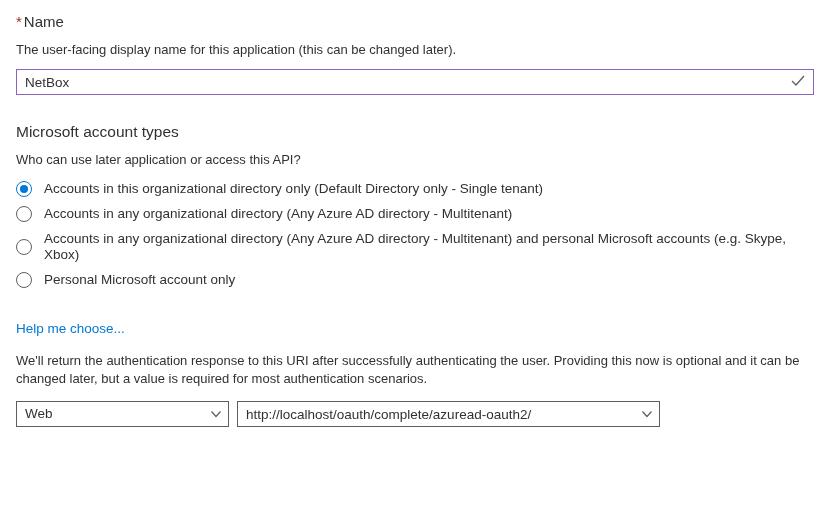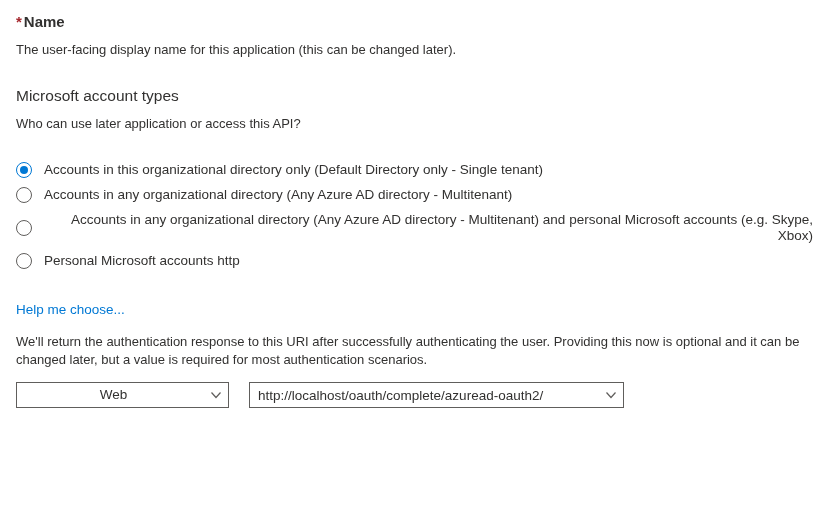--- a/index.html
+++ b/index.html
@@ -18,21 +18,20 @@
   .page {
     padding: 8px 16px 0 16px;
     box-sizing: border-box;
     width: 829px;
   }
   .field-label {
     font-size: 15px;
     color: #323130;
     margin: 4px 0 0 0;
     line-height: 20px;
-    font-weight: bold;
   }
   .req-star {
     color: #a4262c;
     margin-right: 2px;
   }
   .help-text {
     font-size: 13px;
     color: #323130;
     line-height: 18px;
     margin: 9px 0 0 0;
@@ -66,22 +65,21 @@
   }
   .check-affordance svg { display:block; }
 
   .section-title {
     font-size: 15.5px;
     color: #323130;
     margin: 27px 0 0 0;
     line-height: 20px;
   }
   .radio-group {
-    margin-top: 29px;
-    text-align: right;
+    margin-top: 12px;
   }
   .radio-row {
     display: flex;
     align-items: center;
     margin-bottom: 9px;
     line-height: 16px;
   }
   .radio {
     width: 16px;
     height: 16px;
@@ -128,22 +126,21 @@
   }
   .redirect-row {
     display: flex;
     align-items: flex-start;
     margin-top: 13px;
   }
   .select-wrap {
     position: relative;
     width: 213px;
     height: 17px;
-    margin-right: 20px;
-    text-align: center;
+    margin-right: 8px;
   }
   .select-box {
     width: 100%;
     height: 26px;
     box-sizing: border-box;
     border: 1px solid #605e5c;
     background: #ffffff;
     font-size: 13.5px;
     color: #323130;
     padding: 0 26px 0 8px;
@@ -154,21 +151,21 @@
   .chevron {
     position: absolute;
     right: 7px;
     top: 7px;
     width: 12px;
     height: 12px;
     pointer-events: none;
   }
   .uri-wrap {
     position: relative;
-    width: 375px;
+    width: 423px;
     height: 26px;
   }
   .uri-input {
     width: 100%;
     height: 26px;
     box-sizing: border-box;
     border: 1px solid #605e5c;
     padding: 0 28px 0 8px;
     font-family: "Liberation Sans", sans-serif;
     font-size: 13.5px;
@@ -182,41 +179,49 @@
 <body>
 
 <div class="page">
 
   <div class="field-label">
     <span class="req-star">*</span><span>Name</span>
   </div>
 
   <div class="help-text">The user-facing display name for this application (this can be changed later).</div>
 
+  <div class="text-input-wrap">
+    <input class="text-input" type="text" value="NetBox" style="">
+    <span class="check-affordance">
+      <svg width="16" height="16" viewBox="0 0 16 16">
+        <polyline points="2,8 6,12 14,3" fill="none" stroke="#605e5c" stroke-width="1.3"></polyline>
+      </svg>
+    </span>
+  </div>
 
   <div class="section-title">Microsoft account types</div>
 
   <div class="help-text">Who can use later application or access this API?</div>
 
   <div class="radio-group">
     <div class="radio-row">
       <span class="radio selected"></span>
       <span class="radio-label">Accounts in this organizational directory only (Default Directory only - Single tenant)</span>
     </div>
     <div class="radio-row">
       <span class="radio"></span>
       <span class="radio-label">Accounts in any organizational directory (Any Azure AD directory - Multitenant)</span>
     </div>
     <div class="radio-row">
       <span class="radio"></span>
       <span class="radio-label">Accounts in any organizational directory (Any Azure AD directory - Multitenant) and personal Microsoft accounts (e.g. Skype, Xbox)</span>
     </div>
     <div class="radio-row">
       <span class="radio"></span>
-      <span class="radio-label">Personal Microsoft accounts http</span>
+      <span class="radio-label">Personal Microsoft account only</span>
     </div>
   </div>
 
   <a class="link">Help me choose...</a>
 
 
   <div class="redirect-desc">
     <span>We'll return the authentication response to this URI after successfully authenticating the user. Providing this now is optional and it can be</span>
     <span>changed later, but a value is required for most authentication scenarios.</span>
   </div>

